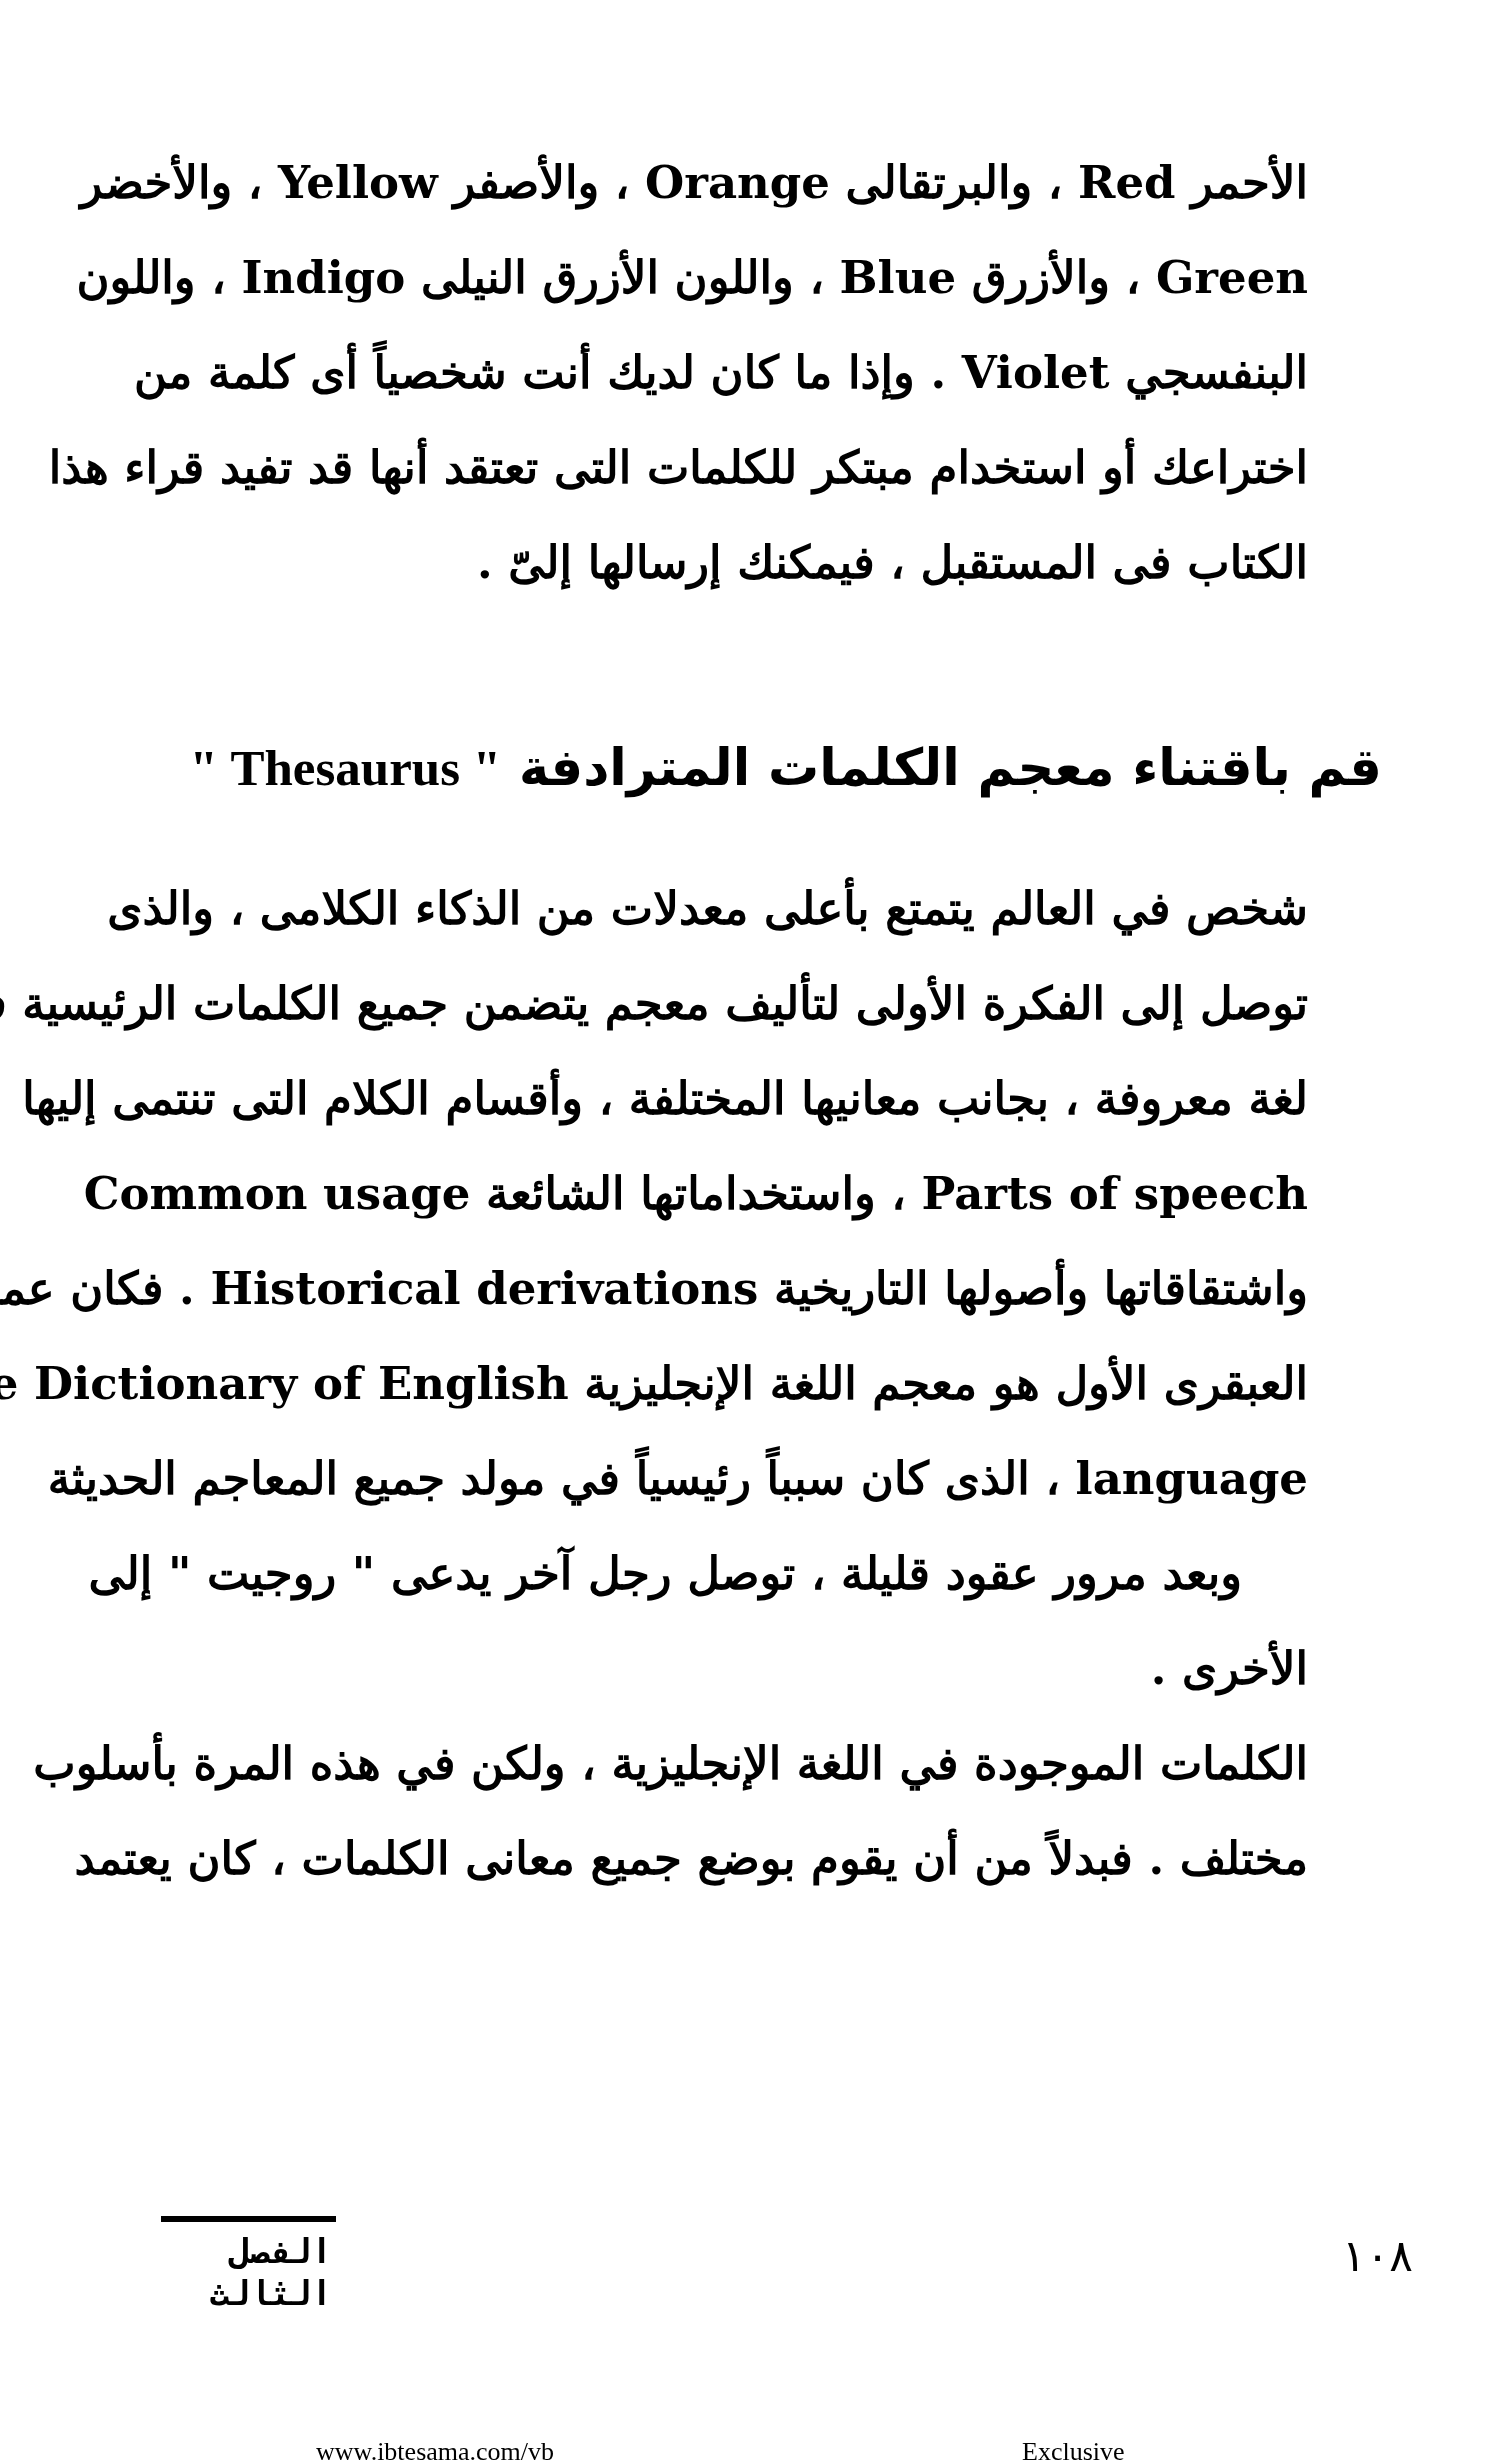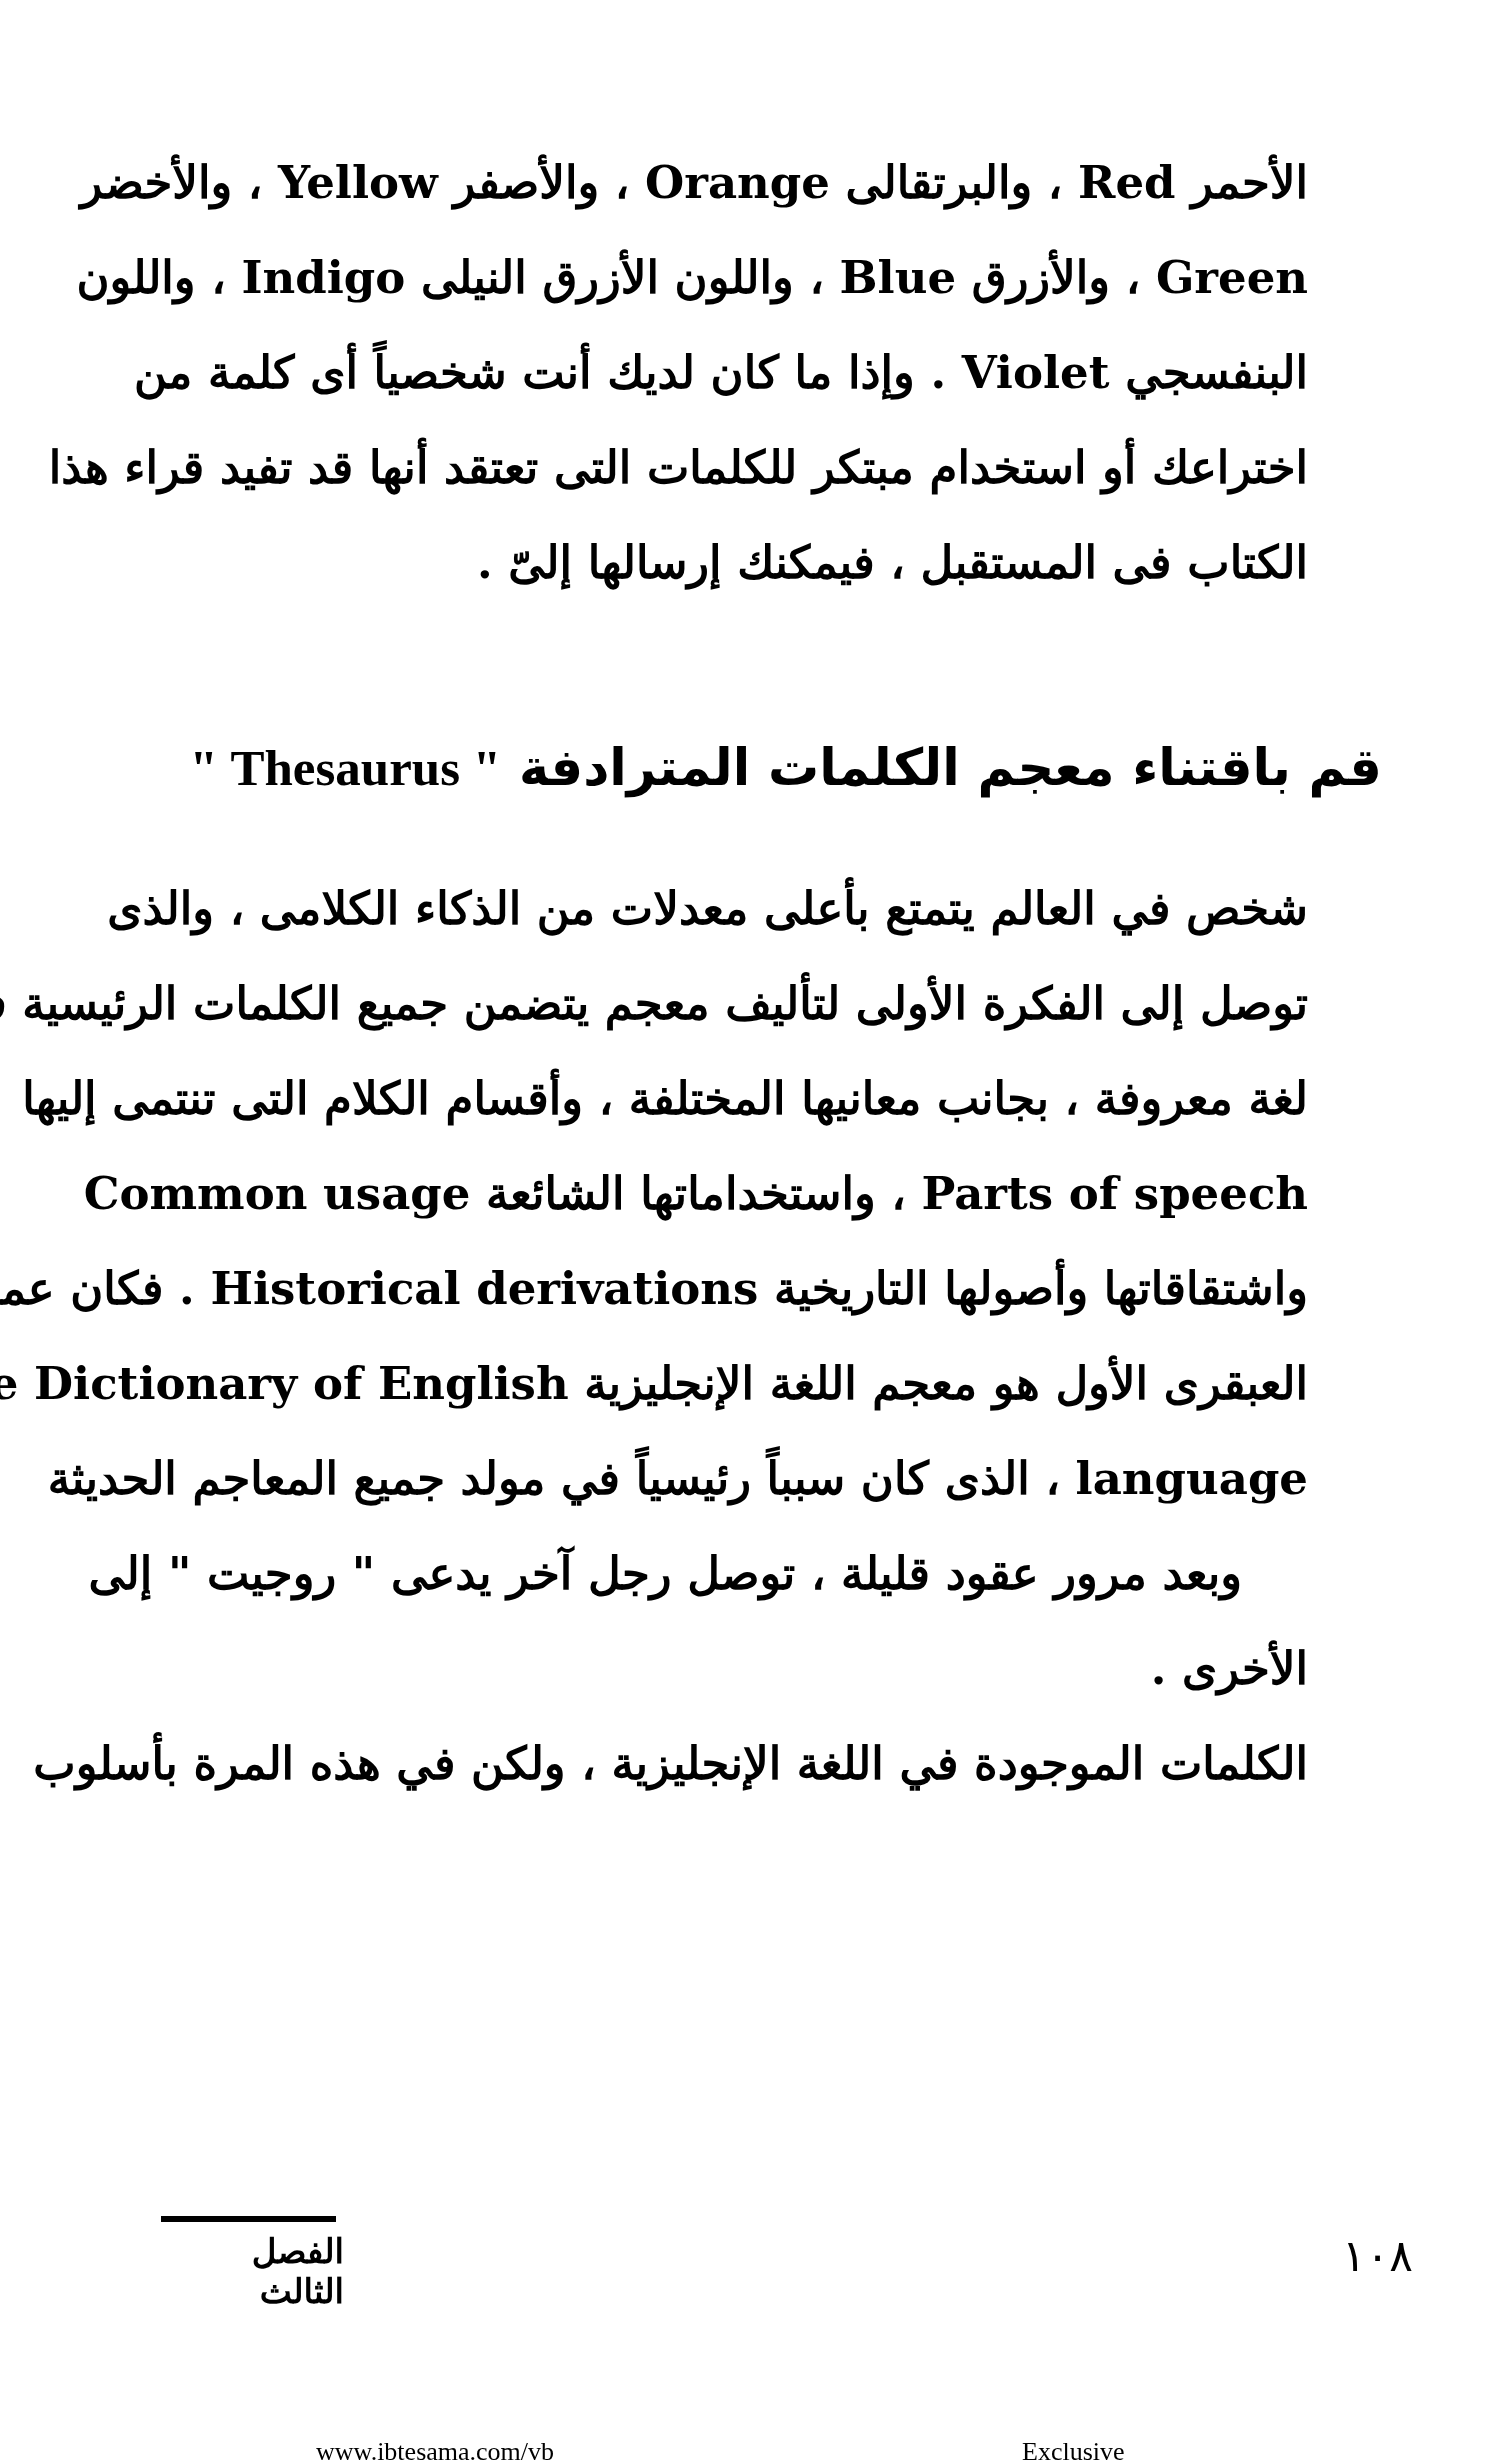--- a/index.html
+++ b/index.html
@@ -27,23 +27,23 @@
     font-size: 51px; line-height: 62px; font-weight: bold;
     font-family: "DejaVu Sans", "Liberation Sans", sans-serif;
   }
   .heading .en { font-weight: bold; font-size: 51px; }
   #block1 { top: 135px; }
   #block2 { top: 861px; }
   .footer-rule {
     position: absolute; left: 161px; top: 2216px; width: 175px; height: 5.8px; background: #000;
   }
   .footer-chapter {
-    position: absolute; left: 169px; top: 2231px; width: 175px;
+    position: absolute; left: 157px; top: 2231px; width: 175px;
     direction: rtl; text-align: right; font-size: 34px; font-weight: bold;
-    font-family: Liberation Serif, serif;
+    font-family: Liberation Mono, monospace;
   }
   .page-number {
     position: absolute; right: 82px; top: 2230px;
     font-size: 44px; font-weight: normal; direction: rtl;
     font-family: "DejaVu Sans", sans-serif;
   }
   .watermark-left {
     position: absolute; left: 316px; top: 2437px;
     font-family: "Liberation Serif", serif; font-size: 26px;
   }
@@ -74,20 +74,21 @@
     <span class="line">شخص في العالم يتمتع بأعلى معدلات من الذكاء الكلامى ، والذى</span>
     <span class="line">توصل إلى الفكرة الأولى لتأليف معجم يتضمن جميع الكلمات الرئيسية في</span>
     <span class="line">لغة معروفة ، بجانب معانيها المختلفة ، وأقسام الكلام التى تنتمى إليها</span>
     <span class="line">Parts of speech ، واستخداماتها الشائعة Common usage</span>
     <span class="line">واشتقاقاتها وأصولها التاريخية Historical derivations . فكان عمله</span>
     <span class="line">العبقرى الأول هو معجم اللغة الإنجليزية The Dictionary of English</span>
     <span class="line">language ، الذى كان سبباً رئيسياً في مولد جميع المعاجم الحديثة</span>
     <span class="line indent">وبعد مرور عقود قليلة ، توصل رجل آخر يدعى " روجيت " إلى</span>
     <span class="line last">الأخرى .</span>
     <span class="line">الكلمات الموجودة في اللغة الإنجليزية ، ولكن في هذه المرة بأسلوب</span>
+    <span class="line">مختلف . فبدلاً من أن يقوم بوضع جميع معانى الكلمات ، كان يعتمد</span>
   </div>
 
   <div class="footer-rule"></div>
   <div class="footer-chapter">الفصل الثالث</div>
   <div class="page-number">١٠٨</div>
 
   <div class="watermark-left">www.ibtesama.com/vb</div>
   <div class="watermark-right">Exclusive</div>
 </div>
 

